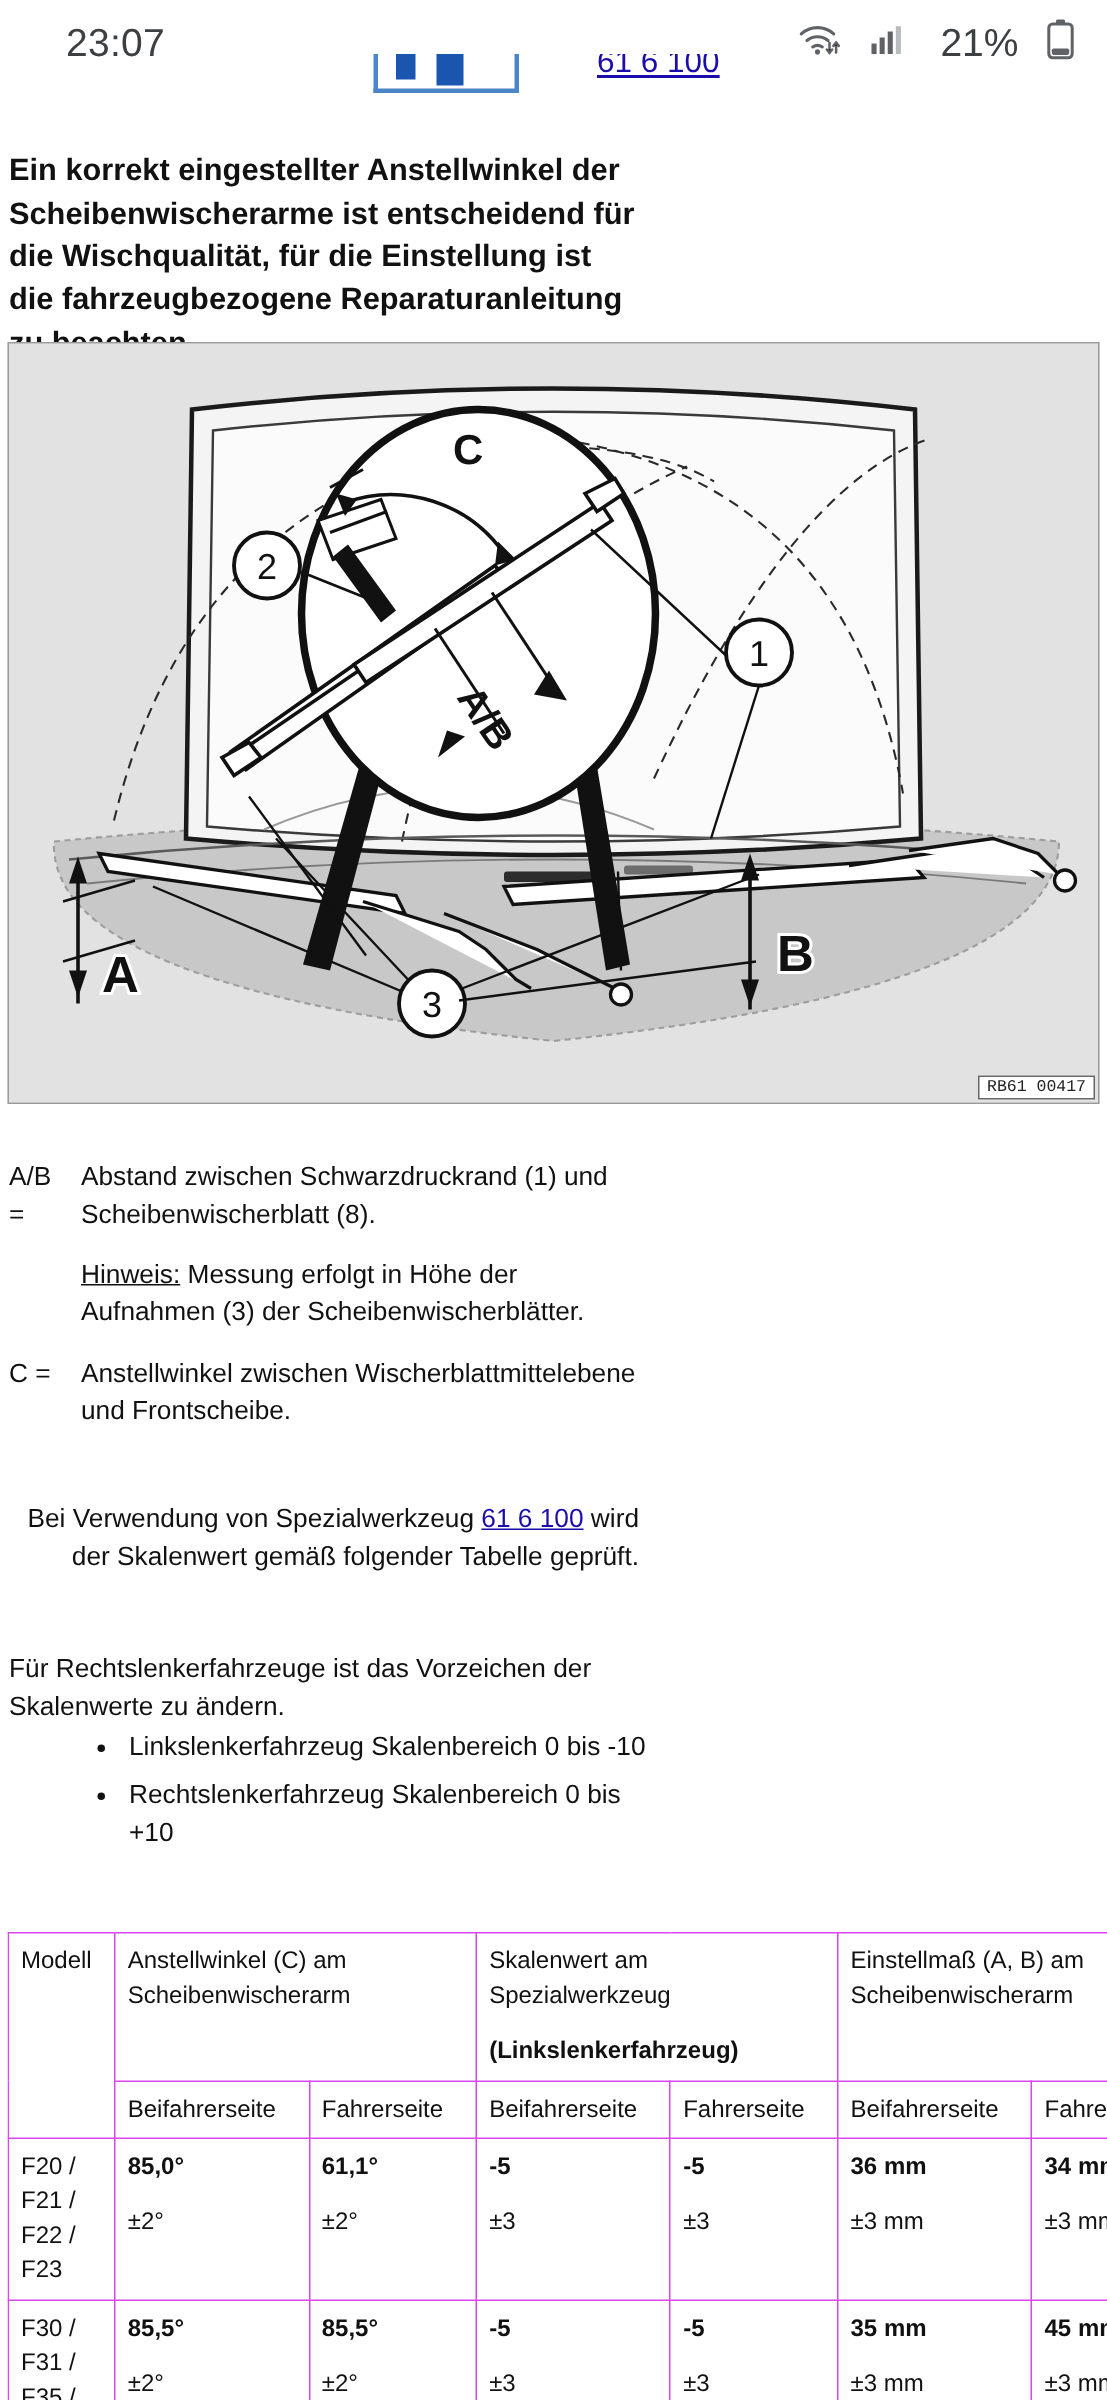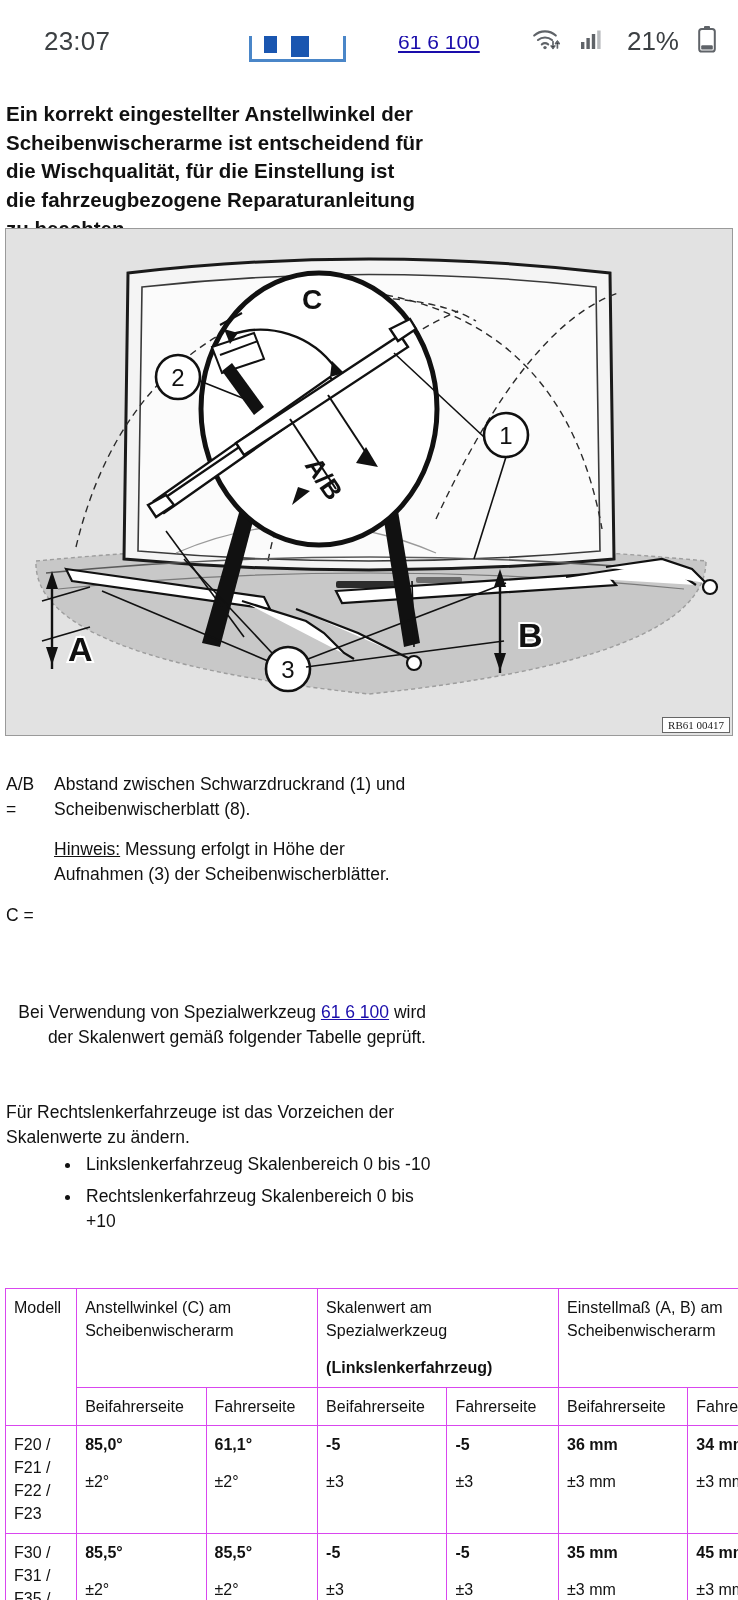--- a/index.html
+++ b/index.html
@@ -10,21 +10,20 @@
     font-family: "Liberation Sans", sans-serif;
     overflow: hidden;
   }
   .page { position: relative; width: 738px; height: 1600px; background: #fff; }
 
   
   .statusbar {
     position: absolute; top: 0; left: 0; width: 738px; height: 56px;
     display: flex; align-items: center; justify-content: space-between;
     padding: 0 22px 0 44px;
-    margin-top: 13px;
   }
   .status-time { font-size: 26px; color: #3c4043; letter-spacing: .2px; }
   .status-right { display: flex; align-items: center; gap: 19px; }
   .status-pct { font-size: 26px; color: #3c4043; margin-left: 6px; }
   .ic { display: block; }
 
   
   .clip-row {
     position: absolute; top: 36px; left: 0; width: 738px; height: 30px;
     overflow: hidden;
@@ -54,21 +53,21 @@
   .figure {
     position: absolute; left: 5px; top: 228px; width: 728px; height: 508px;
     background: #e2e2e2; border: 1px solid #9a9a9a;
     overflow: hidden;
   }
   .figure svg { display: block; }
   .fig-code {
     position: absolute; right: 2px; bottom: 2px;
     background: #ffffff; border: 1px solid #666;
     font-size: 11px; color: #222; padding: 1px 5px;
-    font-family: Liberation Serif, serif;
+    font-family: Liberation Mono, monospace;
   }
 
   
   .defs { position: absolute; left: 6px; top: 772px; width: 430px; }
   .def-row { display: flex; margin-bottom: 4px; }
   .def-key {
     width: 48px; flex: 0 0 48px; font-size: 17.5px; color: #111;
     line-height: 1.42;
   }
   .def-val { font-size: 17.5px; color: #111; line-height: 1.42; }
@@ -297,20 +296,21 @@
     </div>
     <div class="def-row def-note">
       <div class="def-key"></div>
       <div class="def-val"><span class="u">Hinweis:</span> <span>Messung erfolgt in Höhe der Aufnahmen (3) der Scheibenwischerblätter.</span></div>
     </div>
   </div>
 
   <div class="defs2">
     <div class="def-row">
       <div class="def-key">C =</div>
+      <div class="def-val">Anstellwinkel zwischen Wischerblattmittelebene und Frontscheibe.</div>
     </div>
   </div>
 
   <div class="para p1">
     <span>Bei Verwendung von Spezialwerkzeug</span>
     <a class="link" href="#">61 6 100</a>
     <span>wird der Skalenwert gemäß folgender Tabelle geprüft.</span>
   </div>
 
   <div class="para p2">Für Rechtslenkerfahrzeuge ist das Vorzeichen der Skalenwerte zu ändern.</div>

